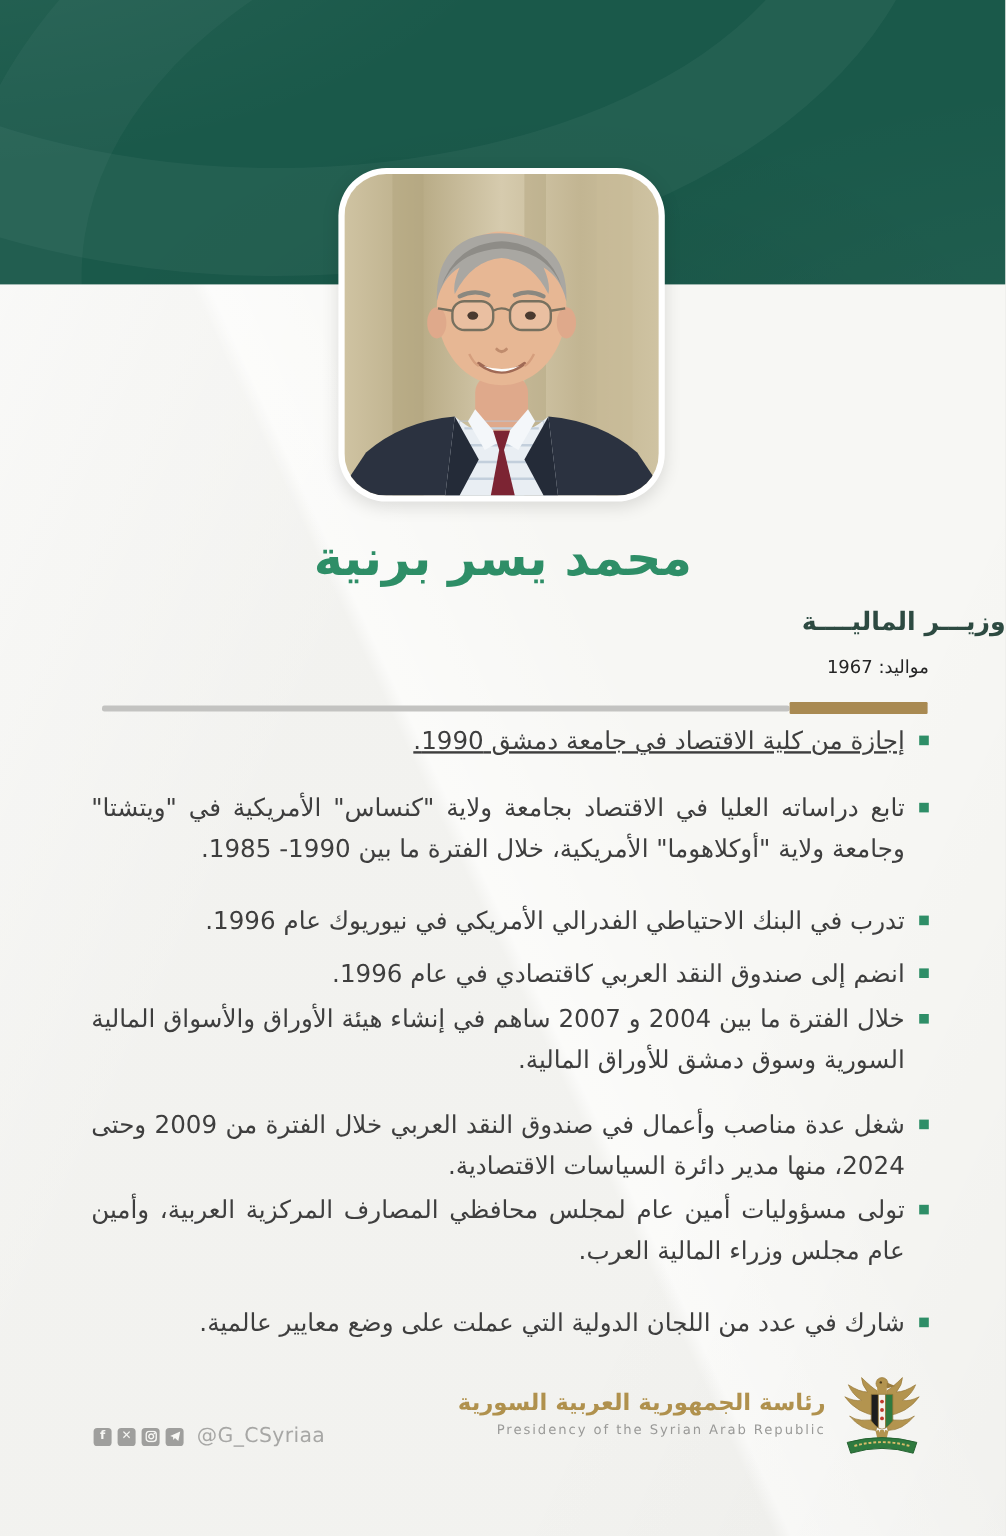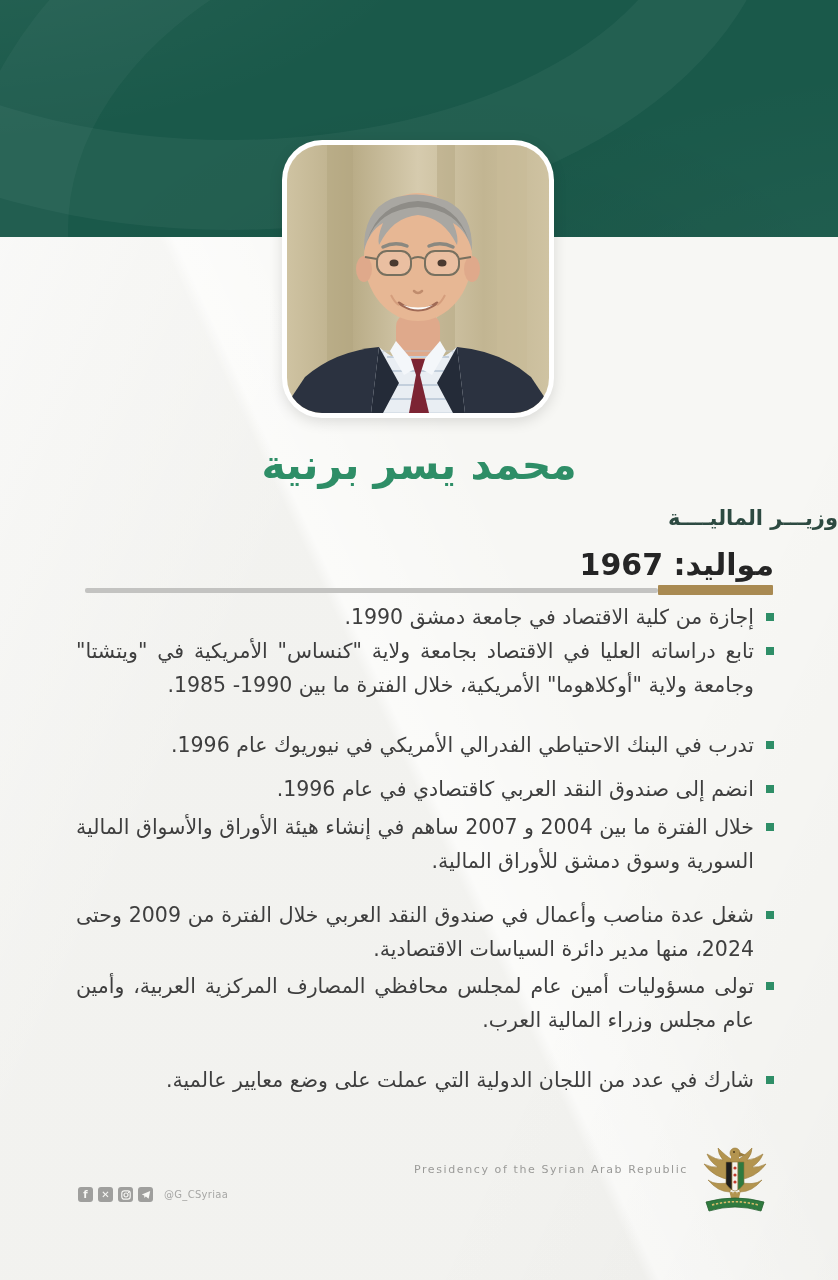--- a/index.html
+++ b/index.html
@@ -58,21 +58,21 @@
     letter-spacing:0;
   }
   .title{
     position:absolute;left:0;right:0;top:506px;
     text-align:right;
     font-size:21px;font-weight:bold;color:#2d4a41;
   }
   
   .birth{
     position:absolute;right:64px;top:547px;
-    font-size:30px;font-weight:bold;color:#252525;
+    font-size:15px;font-weight:normal;color:#252525;
   }
   .divider-gray{
     position:absolute;left:85px;top:588px;width:573px;height:5px;
     background:#c3c3c1;border-radius:2px;
   }
   .divider-gold{
     position:absolute;left:658px;top:585px;width:115px;height:10px;
     background:#a98a52;border-radius:1px;
   }
   
@@ -84,21 +84,21 @@
   .facts li{
     position:relative;
     padding-right:20px;
     font-size:20.5px;line-height:34px;color:#3e3e3e;
     text-align:justify;text-align-last:right;
   }
   .facts li .bullet-sq{
     position:absolute;right:0;top:13px;width:8px;height:8px;
     background:#2e8e67;display:block;
   }
-  .facts li.m1{}
+  .facts li.m1{margin-bottom:22px;text-decoration:underline;}
   .facts li.m2{margin-bottom:26px;}
   .facts li.m3{margin-bottom:10px;}
   .facts li.m4{margin-bottom:4px;}
   .facts li.m5{margin-bottom:20px;}
   .facts li.m6{margin-bottom:3px;}
   .facts li.m7{margin-bottom:26px;}
   
   .brand-text{
     position:absolute;right:150px;top:1158px;text-align:right;direction:rtl;
   }
@@ -118,21 +118,21 @@
     display:flex;flex-direction:row;align-items:center;gap:5px;
     direction:ltr;
   }
   .s-icon{
     width:15px;height:15px;border-radius:3px;background:#9f9f9d;
     display:flex;align-items:center;justify-content:center;
     color:#f7f7f4;font-size:10px;font-weight:bold;line-height:1;
   }
   .s-handle{
     margin-left:6px;
-    font-size:10px;color:#a7a7a5;letter-spacing:.3px;
+    font-size:17px;color:#a7a7a5;letter-spacing:.3px;
   }
 </style>
 </head>
 <body>
 
 <div class="poster">
 
   <div class="bg-swoosh"></div>
 
   <div class="header">
@@ -214,20 +214,21 @@
     <li class="m2"><span class="bullet-sq"></span><span>تابع دراساته العليا في الاقتصاد بجامعة ولاية "كنساس" الأمريكية في "ويتشتا" وجامعة ولاية "أوكلاهوما" الأمريكية، خلال الفترة ما بين 1990- 1985.</span></li>
     <li class="m3"><span class="bullet-sq"></span><span>تدرب في البنك الاحتياطي الفدرالي الأمريكي في نيوريوك عام 1996.</span></li>
     <li class="m4"><span class="bullet-sq"></span><span>انضم إلى صندوق النقد العربي كاقتصادي في عام 1996.</span></li>
     <li class="m5"><span class="bullet-sq"></span><span>خلال الفترة ما بين 2004 و 2007 ساهم في إنشاء هيئة الأوراق والأسواق المالية السورية وسوق دمشق للأوراق المالية.</span></li>
     <li class="m6"><span class="bullet-sq"></span><span>شغل عدة مناصب وأعمال في صندوق النقد العربي خلال الفترة من 2009 وحتى 2024، منها مدير دائرة السياسات الاقتصادية.</span></li>
     <li class="m7"><span class="bullet-sq"></span><span>تولى مسؤوليات أمين عام لمجلس محافظي المصارف المركزية العربية، وأمين عام مجلس وزراء المالية العرب.</span></li>
     <li><span class="bullet-sq"></span><span>شارك في عدد من اللجان الدولية التي عملت على وضع معايير عالمية.</span></li>
   </ul>
 
   <div class="brand-text">
+    <div class="brand-ar">رئاسة الجمهورية العربية السورية</div>
     <div class="brand-en">Presidency of the Syrian Arab Republic</div>
   </div>
 
   <svg class="emblem" viewBox="0 0 74 74">
 
     <g fill="#b3944f" stroke="#9a7c3d" stroke-width=".6">
       <path d="M34,36 Q16,34 6,20 Q14,24 20,23 Q12,18 9,10 Q18,16 25,16 Q20,10 20,4 Q28,12 33,15 Z"></path>
       <path d="M40,36 Q58,34 68,20 Q60,24 54,23 Q62,18 65,10 Q56,16 49,16 Q54,10 54,4 Q46,12 41,15 Z"></path>
       <path d="M34,38 Q18,42 10,36 Q20,48 32,48 Z"></path>
       <path d="M40,38 Q56,42 64,36 Q54,48 42,48 Z"></path>

